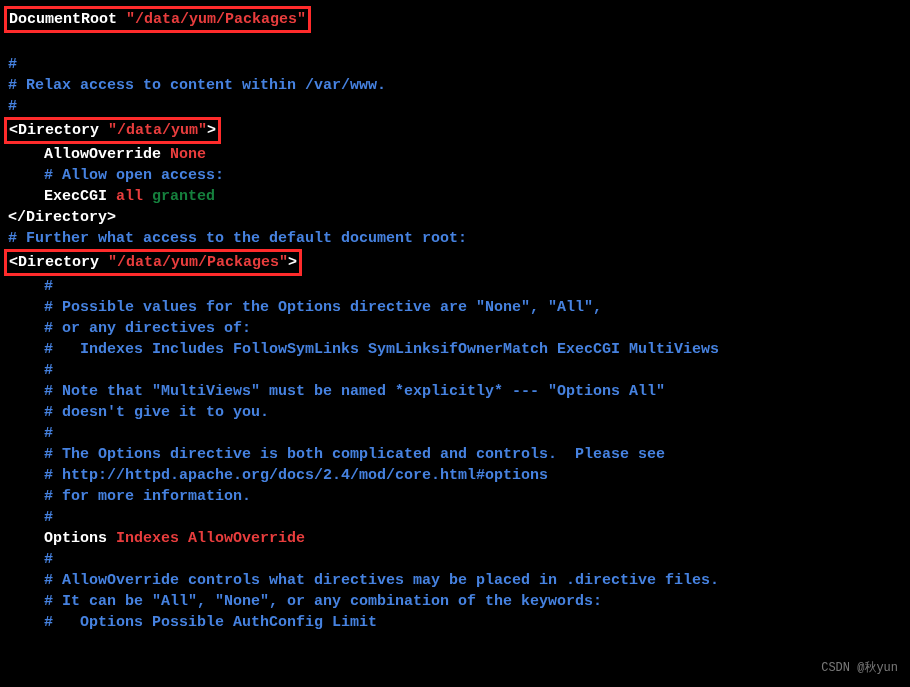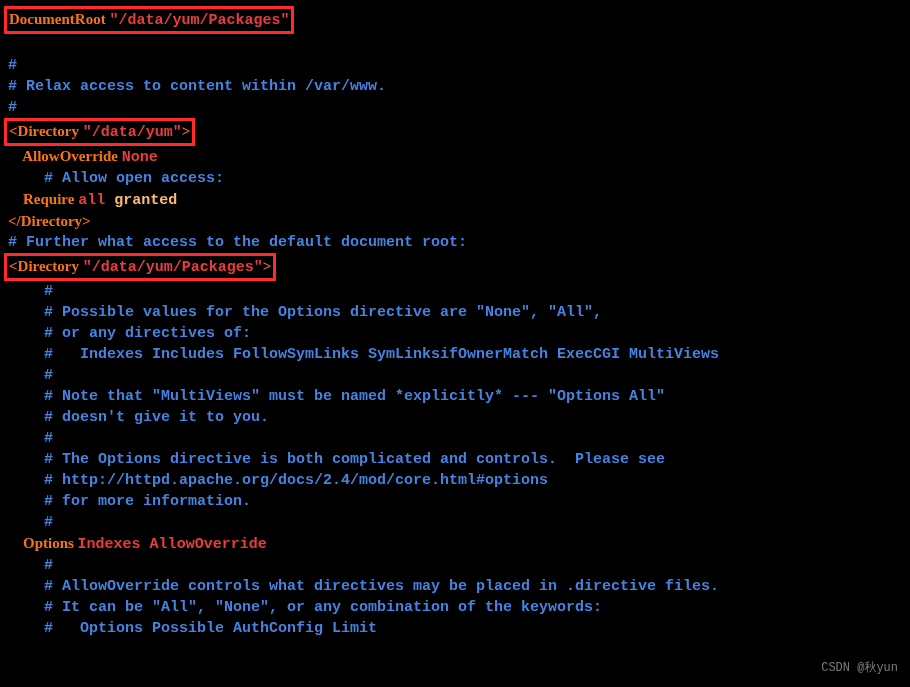--- a/index.html
+++ b/index.html
@@ -11,23 +11,23 @@
     margin: 0;
     padding: 6px 8px;
     width: 910px;
     height: 687px;
     box-sizing: border-box;
     overflow: hidden;
     font-weight: bold;
     position: relative;
   }
   .line { white-space: pre; }
-  .cyan { color: #f97316; font-family: Liberation Serif, serif; }
+  .cyan { color: #ffffff; }
   .red { color: #e83d3d; }
-  .white { color: #fdba74; }
+  .white { color: #15803d; }
   .hlbox {
     display: inline-block;
     border: 3px solid #ff2b2b;
     padding: 0px 2px;
     margin-left:-4px;
   }
   .watermark {
     position: absolute;
     bottom: 8px;
     right: 12px;
@@ -40,21 +40,21 @@
 <body>
 
 <div class="line"><span class="hlbox"><span class="cyan">DocumentRoot </span><span class="red">"/data/yum/Packages"</span></span></div>
 <div class="line"> </div>
 <div class="line">#</div>
 <div class="line"># Relax access to content within /var/www.</div>
 <div class="line">#</div>
 <div class="line"><span class="hlbox"><span class="cyan">&lt;Directory </span><span class="red">"/data/yum"</span><span class="cyan">&gt;</span></span></div>
 <div class="line"><span class="cyan">    AllowOverride </span><span class="red">None</span></div>
 <div class="line">    # Allow open access:</div>
-<div class="line"><span class="cyan">    Require </span><span class="red">all </span><span class="white">granted</span></div>
+<div class="line"><span class="cyan">    ExecCGI </span><span class="red">all </span><span class="white">granted</span></div>
 <div class="line cyan">&lt;/Directory&gt;</div>
 <div class="line"></div>
 <div class="line"># Further what access to the default document root:</div>
 <div class="line"><span class="hlbox"><span class="cyan">&lt;Directory </span><span class="red">"/data/yum/Packages"</span><span class="cyan">&gt;</span></span></div>
 <div class="line">    #</div>
 <div class="line">    # Possible values for the Options directive are "None", "All",</div>
 <div class="line">    # or any directives of:</div>
 <div class="line">    #   Indexes Includes FollowSymLinks SymLinksifOwnerMatch ExecCGI MultiViews</div>
 <div class="line">    #</div>
 <div class="line">    # Note that "MultiViews" must be named *explicitly* --- "Options All"</div>

